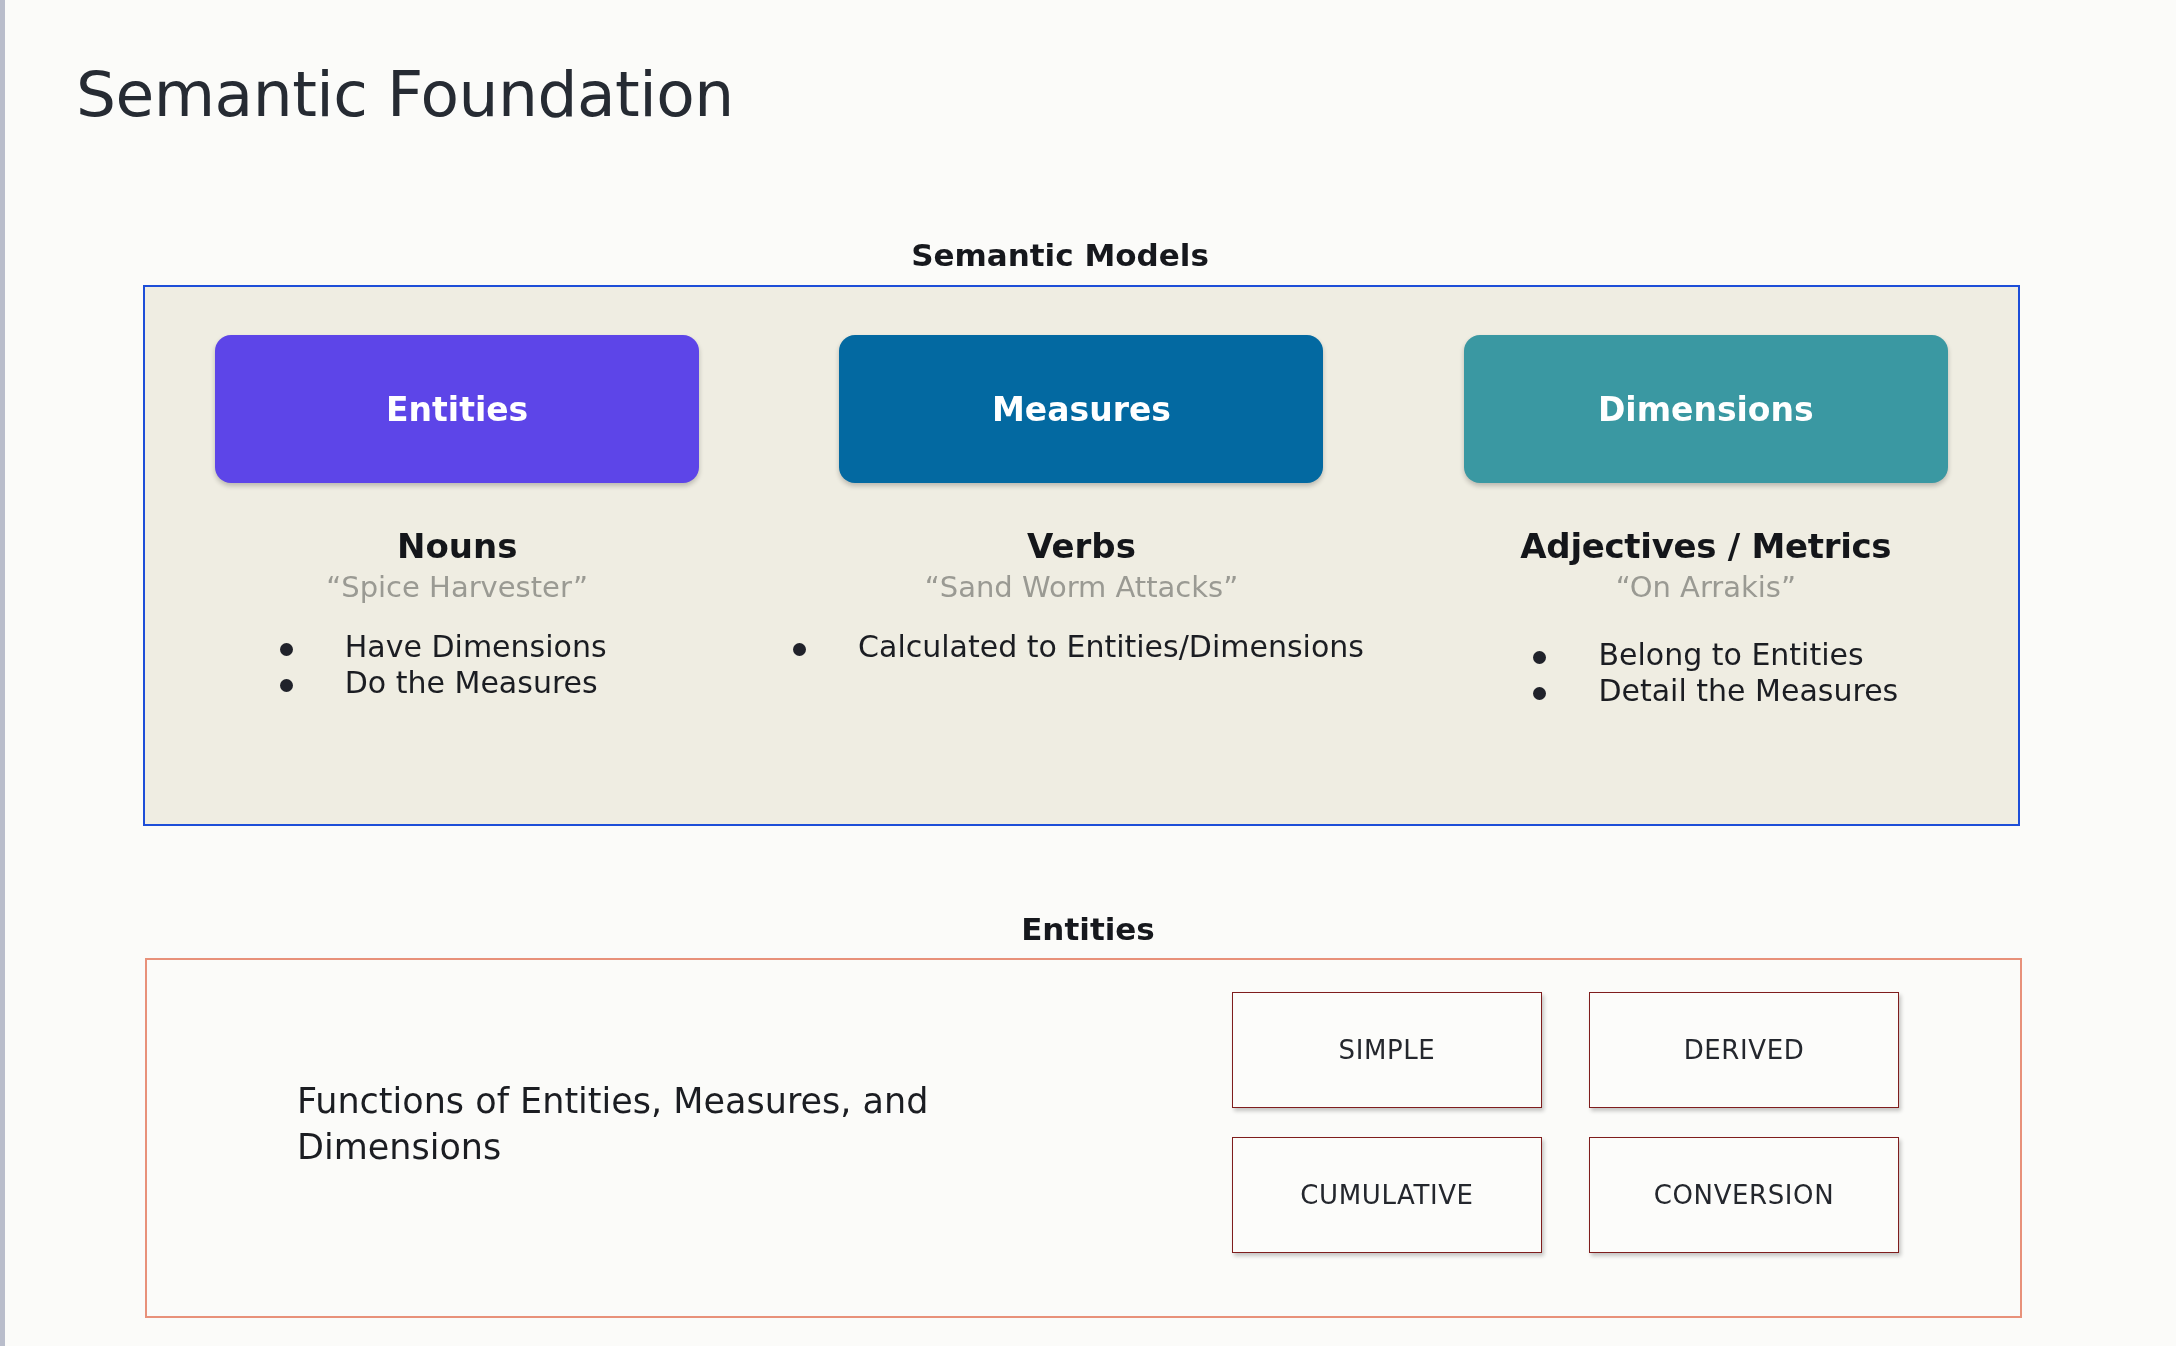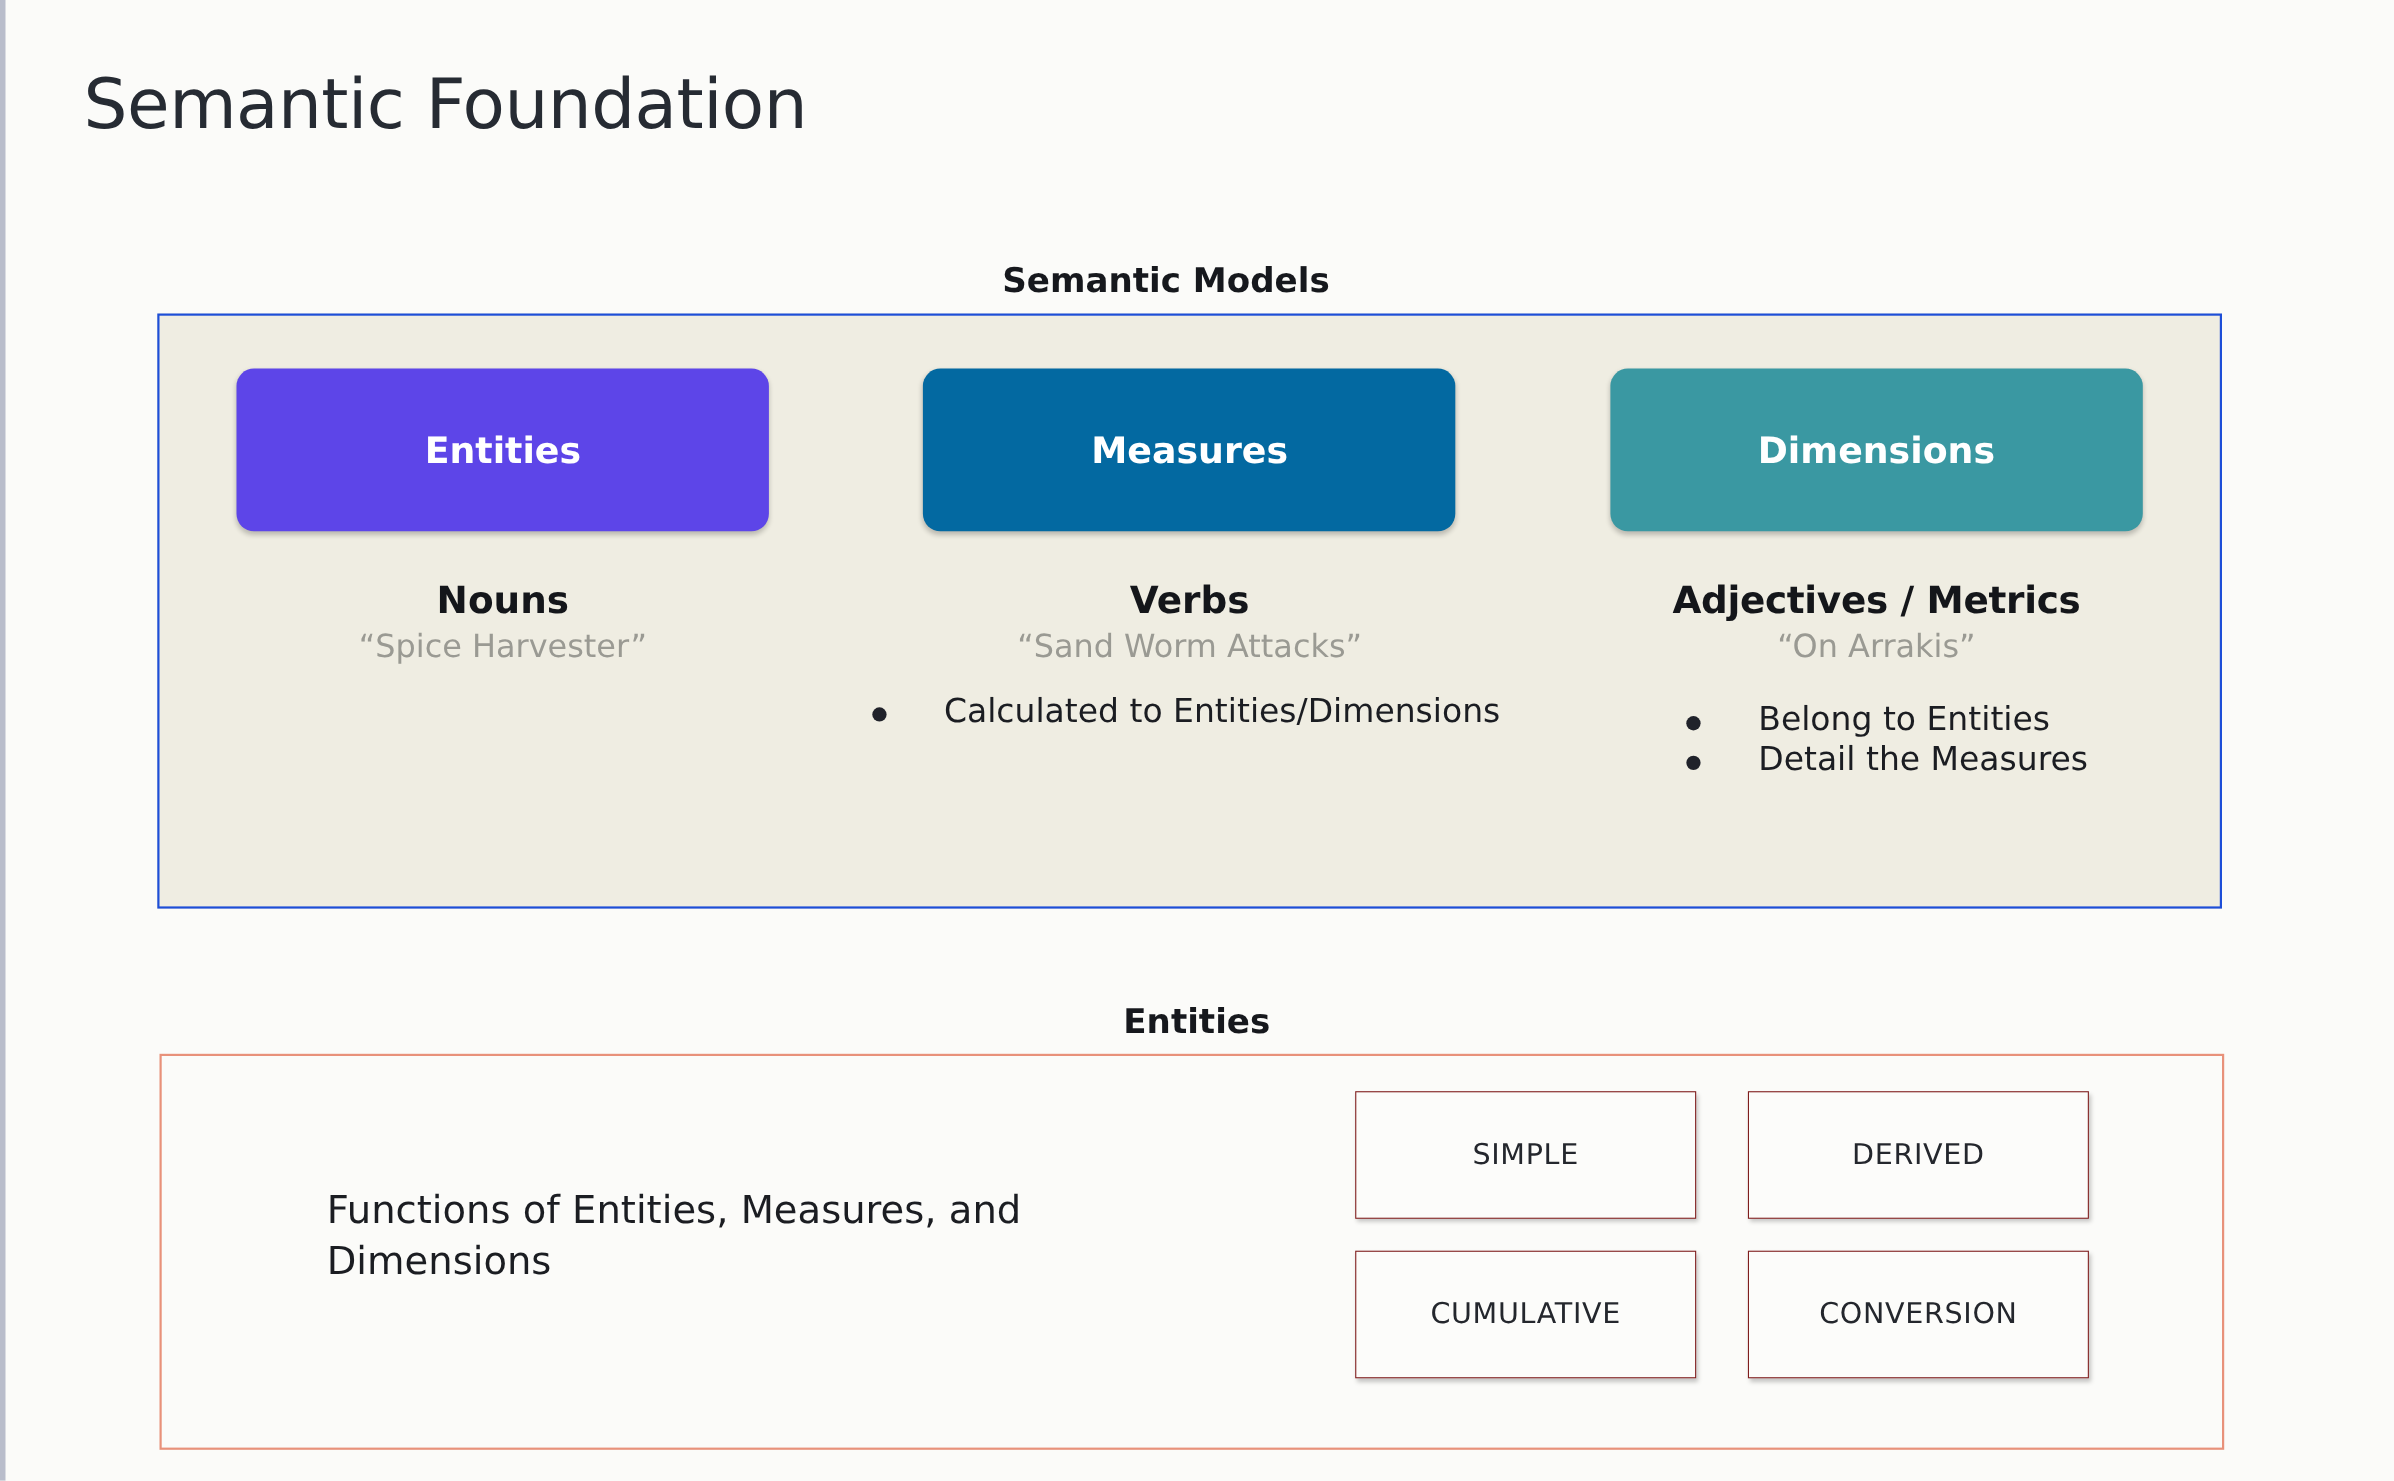--- a/index.html
+++ b/index.html
@@ -199,20 +199,30 @@
 
 <div class="section-caption" id="caption-semantic-models">Semantic Models</div>
 
 <div class="models-panel">
   <div class="models-grid">
 
     <div class="model-col col-entities">
       <div class="pill entities">Entities</div>
       <div class="pos-head">Nouns</div>
       <div class="pos-example">“Spice Harvester”</div>
+      <ul class="bullets">
+        <li>
+          <span class="dot"></span>
+          <span class="btext">Have Dimensions</span>
+        </li>
+        <li>
+          <span class="dot"></span>
+          <span class="btext">Do the Measures</span>
+        </li>
+      </ul>
     </div>
 
     <div class="model-col col-measures">
       <div class="pill measures">Measures</div>
       <div class="pos-head">Verbs</div>
       <div class="pos-example">“Sand Worm Attacks”</div>
       <ul class="bullets">
         <li>
           <span class="dot"></span>
           <span class="btext">Calculated to Entities/Dimensions</span>

